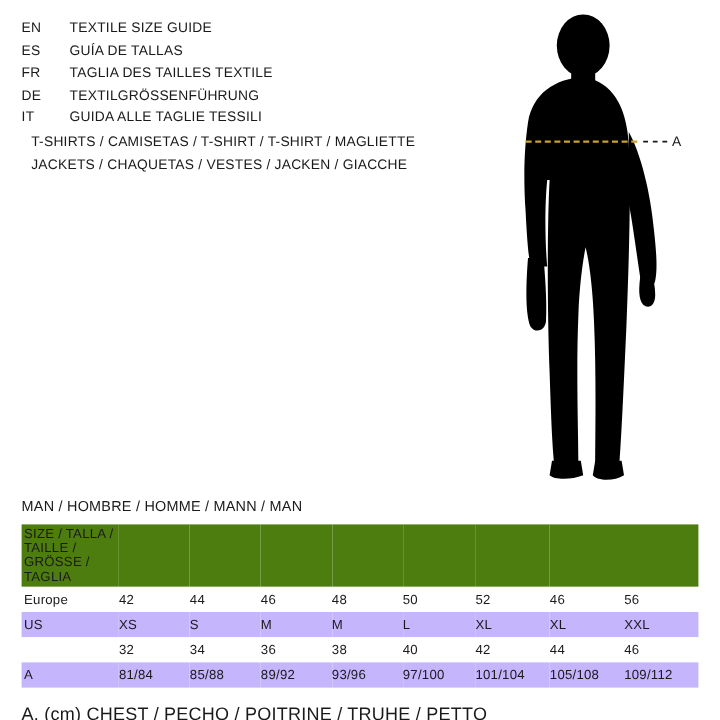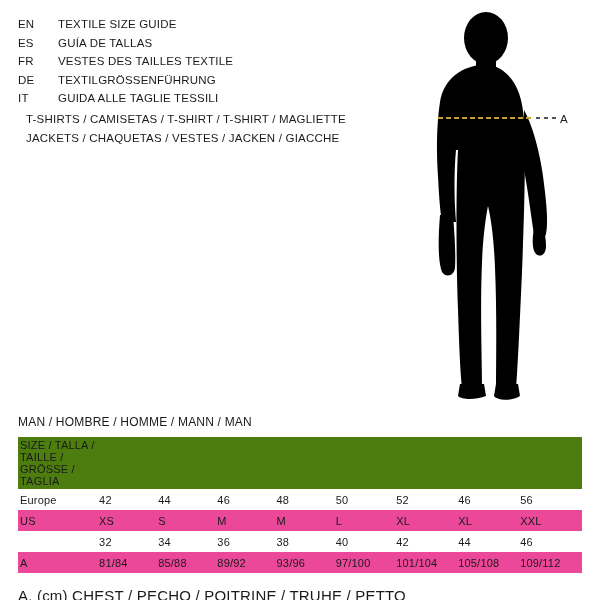--- a/index.html
+++ b/index.html
@@ -93,21 +93,21 @@
   table.size-table td {
     padding: 2px 0 2px 0;
     height: 17px;
     vertical-align: middle;
   }
   tr.row-header td {
     background: #4d7c0f;
     font-size: 11px;
   }
   tr.row-shade td {
-    background: #ec4899;
+    background: #c4b5fd;
   }
   tr.row-plain td {
     background: #ffffff;
     margin-left: 12px;
   }
   .col-label {
     width: 88px;
     padding-left: 2px !important;
   }
   .col-val {
@@ -128,21 +128,21 @@
   <div class="lang-row">
     <span class="lang-code">EN</span>
     <span class="lang-text">TEXTILE SIZE GUIDE</span>
   </div>
   <div class="lang-row">
     <span class="lang-code">ES</span>
     <span class="lang-text">GUÍA DE TALLAS</span>
   </div>
   <div class="lang-row">
     <span class="lang-code">FR</span>
-    <span class="lang-text">VESTES DES TAILLES TEXTILE</span>
+    <span class="lang-text">TAGLIA DES TAILLES TEXTILE</span>
   </div>
   <div class="lang-row">
     <span class="lang-code">DE</span>
     <span class="lang-text">TEXTILGRÖSSENFÜHRUNG</span>
   </div>
   <div class="lang-row">
     <span class="lang-code">IT</span>
     <span class="lang-text">GUIDA ALLE TAGLIE TESSILI</span>
   </div>
 </div>

